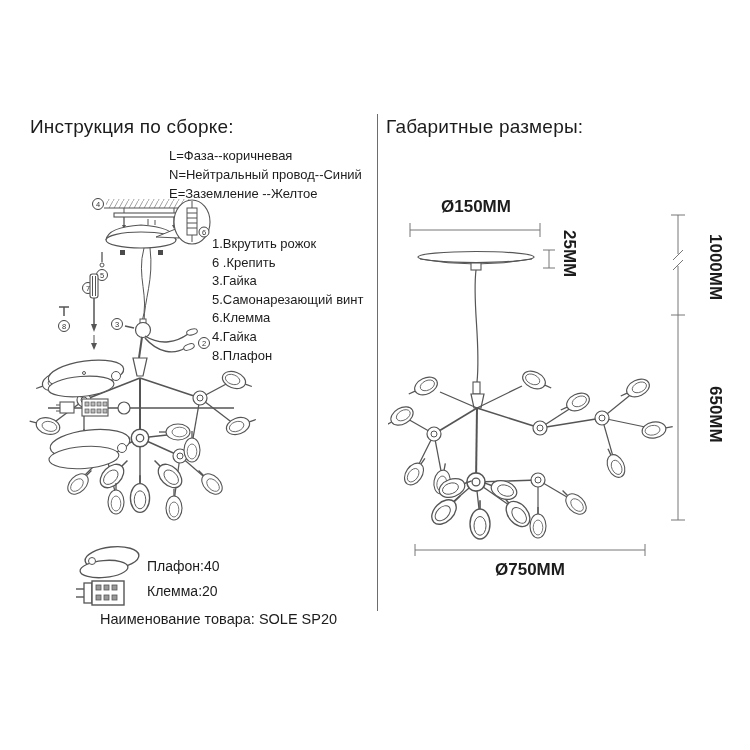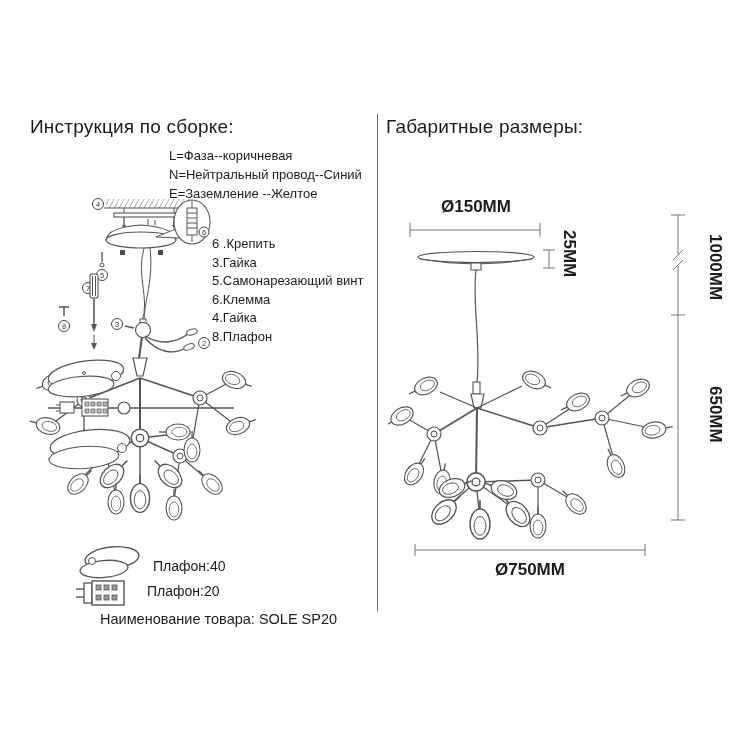--- a/index.html
+++ b/index.html
@@ -24,20 +24,21 @@
 
 <div class="abs panel-title" style="left:386px;top:116px">Габаритные размеры:</div>
 
 <div class="abs wiring">
   <div>L=Фаза--коричневая</div>
   <div>N=Нейтральный провод--Синий</div>
   <div>E=Заземление --Желтое</div>
 </div>
 
 <div class="abs parts">
+  <div>1.Вкрутить рожок</div>
   <div>6 .Крепить</div>
   <div>3.Гайка</div>
   <div>5.Самонарезающий винт</div>
   <div>6.Клемма</div>
   <div>4.Гайка</div>
   <div>8.Плафон</div>
 </div>
 
 <svg class="abs" style="left:28px;top:192px" width="232" height="362" viewBox="0 0 232 362">
   <defs>
@@ -249,22 +250,22 @@
     <rect x="10" y="39" width="8" height="20" fill="#fff" stroke-width="1.3"></rect>
     <rect x="18" y="37" width="32" height="24" fill="#fff" stroke-width="1.4"></rect>
     <rect x="22" y="41" width="5" height="5" fill="#999" stroke-width="0.8"></rect>
     <rect x="30" y="41" width="5" height="5" fill="#999" stroke-width="0.8"></rect>
     <rect x="38" y="41" width="5" height="5" fill="#999" stroke-width="0.8"></rect>
     <rect x="22" y="51" width="5" height="5" fill="#999" stroke-width="0.8"></rect>
     <rect x="30" y="51" width="5" height="5" fill="#999" stroke-width="0.8"></rect>
     <rect x="38" y="51" width="5" height="5" fill="#999" stroke-width="0.8"></rect>
   </g>
 </svg>
-<div class="abs legend-label" style="left:153px;top:558px">Плафон:40</div>
-<div class="abs legend-label" style="left:147px;top:583px">Плафон:20</div>
+<div class="abs legend-label" style="left:147px;top:558px">Плафон:40</div>
+<div class="abs legend-label" style="left:147px;top:583px">Клемма:20</div>
 
 <svg class="abs" style="left:388px;top:178px" width="345" height="404" viewBox="0 0 345 404">
   <defs>
     <g id="leaf2">
       <line x1="-12" y1="0" x2="-19" y2="0" stroke="#555" stroke-width="1.3"></line>
       <ellipse rx="12" ry="8" fill="#fff" stroke="#555" stroke-width="1.1"></ellipse>
       <ellipse cx="1.5" rx="7.5" ry="4.8" fill="none" stroke="#555" stroke-width="0.8"></ellipse>
     </g>
     <g id="ring2">
       <circle r="7" fill="#fff" stroke="#555" stroke-width="1.2"></circle>

